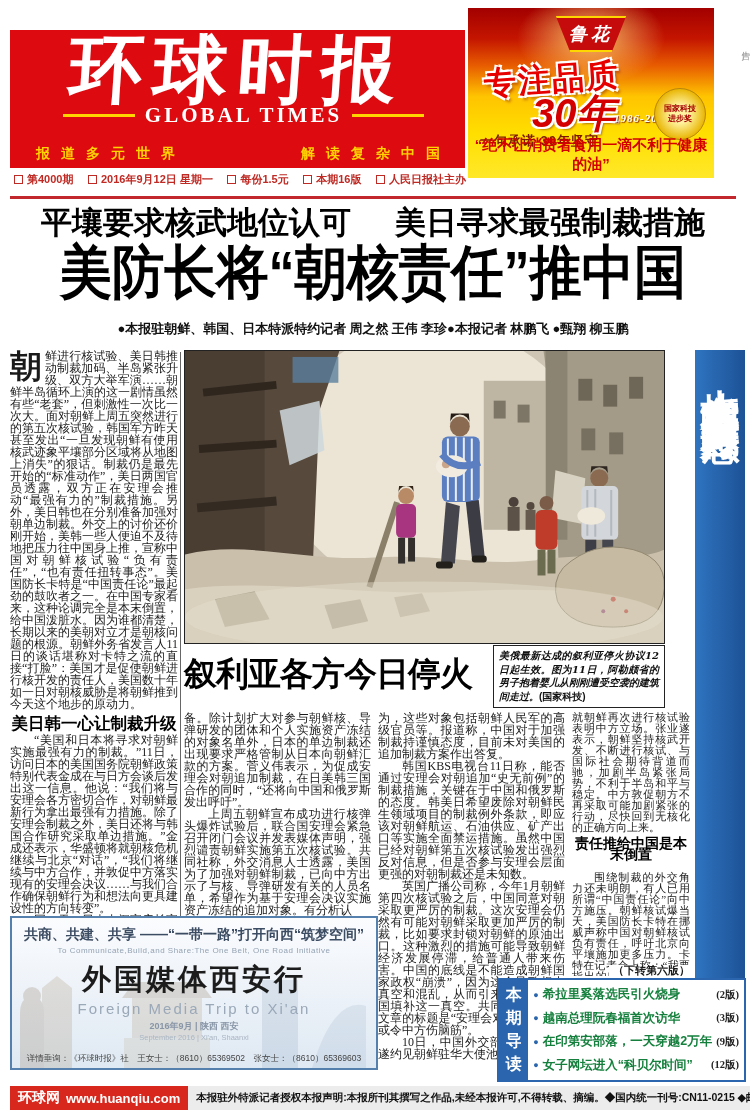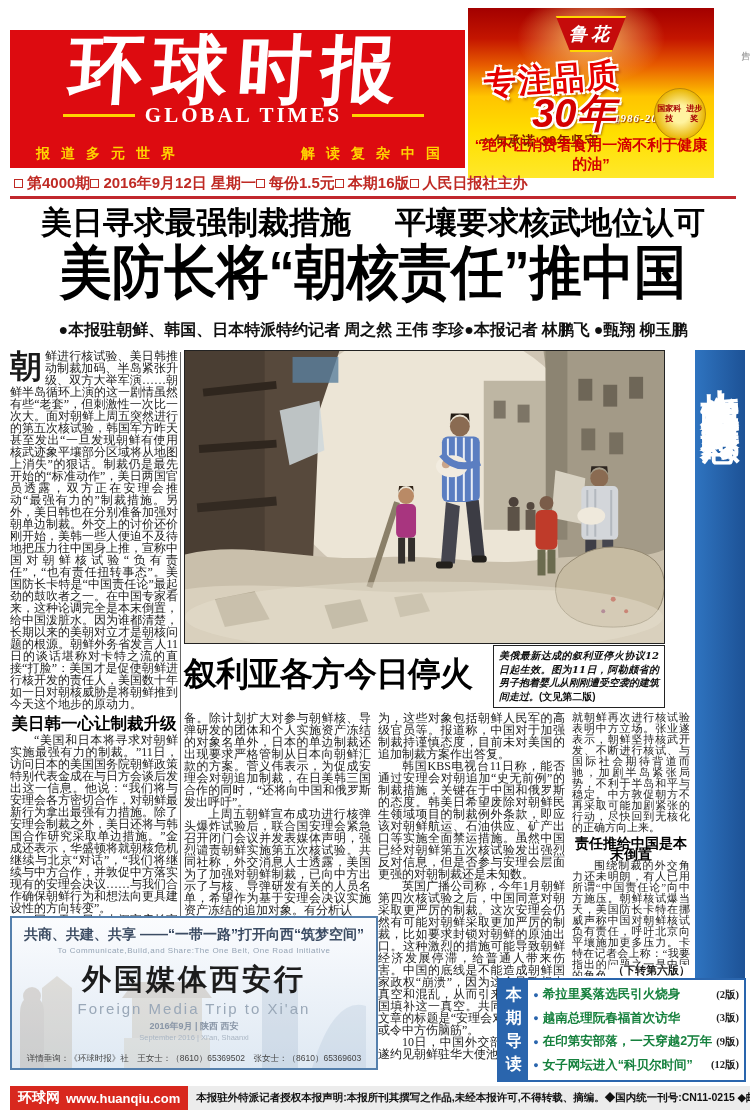--- a/index.html
+++ b/index.html
@@ -31,59 +31,59 @@
   .luhua-line1 { position:absolute; left:16px; top:50px; font-size:32px; font-weight:900; color:#e60000;
                  font-family:"Liberation Sans", sans-serif; letter-spacing:2px; transform:rotate(-4deg);
                  text-shadow:-2px -2px 0 #fff,2px -2px 0 #fff,-2px 2px 0 #fff,2px 2px 0 #fff,3px 4px 3px rgba(110,0,0,.45); }
   .luhua-line2 { position:absolute; left:64px; top:78px; font-size:40px; font-weight:900; font-style:italic; color:#d40000;
                  font-family:"Liberation Sans", sans-serif;
                  text-shadow:-2px -2px 0 #fff,2px -2px 0 #fff,-2px 2px 0 #fff,2px 2px 0 #fff,3px 3px 2px rgba(120,40,0,.5); }
   .luhua-years { position:absolute; left:146px; top:104px; font-size:11px; font-style:italic; font-weight:bold;
                  color:#fff; text-shadow:1px 1px 1px #8a2c00; letter-spacing:1px; }
   .luhua-badge { position:absolute; right:8px; top:80px; width:52px; height:52px; border-radius:50%;
                  background:radial-gradient(#fff3a0 25%,#e8b400 72%,#c89000); border:1px solid #b8860b;
-                 display:flex; flex-direction:row; align-items:center; justify-content:center;
+                 display:flex; flex-direction:column; align-items:center; justify-content:center;
                  color:#a40000; font-size:8px; font-weight:bold; text-align:center; line-height:1.2; }
   .luhua-promise { position:absolute; left:12px; top:124px; font-size:13px; font-weight:900; color:#7a1800;
                    font-family:"Liberation Sans", sans-serif; letter-spacing:1px; }
   .luhua-quote { position:absolute; left:0; right:0; bottom:4px; text-align:center; font-size:15px; font-weight:900;
                  color:#d40000; font-family:"Liberation Sans", sans-serif; }
   #ad-marker { left:739px; top:44px; writing-mode:vertical-rl; text-orientation:upright; font-size:9px; color:#999; }
 
   
-  #issue-row { left:14px; top:172px; width:452px; height:22px; display:flex; align-items:center;
-               justify-content:space-between; color:#bf2a24; font-size:15px; font-weight:bold;
+  #issue-row { left:14px; top:172px; width:452px; height:22px; display:flex; align-items:flex-start;
+               justify-content:space-between; color:#bf2a24; font-size:11px; font-weight:bold;
                font-family:"Liberation Sans", sans-serif; }
   .issue-item { display:flex; align-items:center; gap:4px; white-space:nowrap; }
   .chk { display:inline-block; width:9px; height:9px; border:1px solid #bf2a24; flex:0 0 auto; }
   #red-rule { left:10px; top:196px; width:726px; height:3px; background:#c1272d; }
 
   
   #kicker { left:10px; top:202px; width:726px; display:flex; justify-content:center; gap:44px;
             font-size:31px; font-weight:900; color:#000; font-family:"Liberation Sans", sans-serif; white-space:nowrap; }
   #main-headline { left:10px; top:236px; width:726px; text-align:center; font-size:58px; font-weight:900; color:#000;
                    font-family:"Liberation Sans", sans-serif; white-space:nowrap; transform:scaleX(.9);
                    transform-origin:center; line-height:1.25; }
-  #byline { left:10px; top:320px; width:726px; text-align:center; font-size:16px; font-weight:bold; color:#111; }
+  #byline { left:10px; top:320px; width:726px; text-align:center; font-size:13px; font-weight:bold; color:#111; }
 
   
   .bt { font-size:12px; line-height:12px; text-align:justify; color:#1a1a1a; }
   .bt p { margin:0; }
   .ind { text-indent:2em; }
   #col1 { left:10px; top:350px; width:168px; height:576px; overflow:hidden; }
   .dropcap { float:left; font-size:32px; line-height:30px; font-weight:900; padding:1px 3px 0 0;
              font-family:"Liberation Sans", sans-serif; }
   .subhead { text-align:center; font-size:16.5px; font-weight:900; font-family:"Liberation Sans", sans-serif;
              margin:7px 0 5px; color:#000; }
   #col-rule { left:180px; top:352px; width:1px; height:574px; background:#666; }
   #colB { left:184px; top:712px; width:187px; height:214px; overflow:hidden; }
   #colC { left:378px; top:712px; width:187px; height:370px; overflow:hidden; }
   #colD { left:572px; top:712px; width:118px; height:264px; overflow:hidden; }
   #colD .bt, #colD.bt { font-size:11px; line-height:11px; }
-  #subhead2 { font-size:14px; margin:5px 0 0; }
+  #subhead2 { font-size:14px; margin:5px 0 12px; }
   #continued-note { position:absolute; right:0; bottom:0; background:#fff; font-size:11px; font-weight:bold; padding-left:4px; }
 
   
   #photo { left:184px; top:350px; width:481px; height:294px; border:1px solid #222; overflow:hidden; }
   #photo svg { display:block; width:100%; height:100%; }
   #syria-headline { left:184px; top:652px; width:306px; font-size:33px; font-weight:900; letter-spacing:-1px;
                     font-family:"Liberation Sans", sans-serif; color:#000; white-space:nowrap; }
   #caption-box { left:493px; top:645px; width:172px; height:63px; border:1px solid #222; padding:3px 5px;
                  font-size:10px; line-height:13.5px; font-style:italic; font-weight:bold; color:#111;
                  font-family:"DejaVu Serif", serif; text-align:justify; }
@@ -183,22 +183,22 @@
         <span>本期16版</span>
       </span>
     <span class="issue-item">
         <span class="chk"></span>
         <span>人民日报社主办</span>
       </span>
   </div>
   <div class="abs" id="red-rule"></div>
 
   <div class="abs" id="kicker">
+    <span>平壤要求核武地位认可</span>
     <span>美日寻求最强制裁措施</span>
-    <span>平壤要求核武地位认可</span>
   </div>
   <div class="abs" id="main-headline">美防长将“朝核责任”推中国</div>
   <div class="abs" id="byline">●本报驻朝鲜、韩国、日本特派特约记者 周之然 王伟 李珍●本报记者 林鹏飞 ●甄翔 柳玉鹏</div>
 
   <div class="abs bt" id="col1">
     <p><span class="dropcap">朝</span><span>鲜进行核试验、美日韩推动制裁加码、半岛紧张升级、双方大举军演……朝鲜半岛循环上演的这一剧情虽然有些“老套”，但刺激性一次比一次大。面对朝鲜上周五突然进行的第五次核试验，韩国军方昨天甚至发出“一旦发现朝鲜有使用核武迹象平壤部分区域将从地图上消失”的狠话。制裁仍是最先开始的“标准动作”，美日两国官员透露，双方正在安理会推动“最强有力的”制裁措施。另外，美日韩也在分别准备加强对朝单边制裁。外交上的讨价还价刚开始，美韩一些人便迫不及待地把压力往中国身上推，宣称中国对朝鲜核试验“负有责任”，“也有责任扭转事态”。美国防长卡特是“中国责任论”最起劲的鼓吹者之一。在中国专家看来，这种论调完全是本末倒置，给中国泼脏水。因为谁都清楚，长期以来的美朝对立才是朝核问题的根源。朝鲜外务省发言人11日的谈话堪称对卡特之流的直接“打脸”：美国才是促使朝鲜进行核开发的责任人，美国数十年如一日对朝核威胁是将朝鲜推到今天这个地步的原动力。</span></p>
     <div class="subhead">美日韩一心让制裁升级</div>
     <p class="ind">“美国和日本将寻求对朝鲜实施最强有力的制裁。”11日，访问日本的美国国务院朝鲜政策特别代表金成在与日方会谈后发出这一信息。他说：“我们将与安理会各方密切合作，对朝鲜最新行为拿出最强有力措施。除了安理会制裁之外，美日还将与韩国合作研究采取单边措施。”金成还表示，华盛顿将就朝核危机继续与北京“对话”，“我们将继续与中方合作，并敦促中方落实现有的安理会决议……与我们合作确保朝鲜行为和想法向更具建设性的方向转变”。</p>
     <p class="ind">同一天，日本内阁官房长官菅义伟透露，首相安倍晋三已经下达指示，要求做好对强行实施第五次核试验的朝鲜加强单边制裁的准</p>
   </div>
@@ -265,21 +265,21 @@
         <rect x="224" y="188" width="7" height="24" fill="#332f2c"></rect>
       <path d="M380 218 q30 -28 70 -18 q38 10 30 48 q-6 30 -50 30 q-44 0 -56 -26 q-6 -20 6 -34 Z" fill="#c6bba2" stroke="#938871" stroke-width="1"></path>
       <circle cx="430" cy="250" r="2.5" fill="#b23b2e"></circle>
         <circle cx="443" cy="262" r="2" fill="#b23b2e"></circle>
         <circle cx="420" cy="262" r="2" fill="#8a4a6e"></circle>
       <ellipse cx="240" cy="268" rx="240" ry="36" fill="#e6dfcf" opacity=".45"></ellipse>
     </svg>
   </div>
   <div class="abs" id="syria-headline">叙利亚各方今日停火</div>
   <div class="abs" id="caption-box">
-    <span>美俄最新达成的叙利亚停火协议12日起生效。图为11日，阿勒颇省的男子抱着婴儿从刚刚遭受空袭的建筑间走过。</span><span class="ref">(文见第二版)</span>
+    <span>美俄最新达成的叙利亚停火协议12日起生效。图为11日，阿勒颇省的男子抱着婴儿从刚刚遭受空袭的建筑间走过。</span><span class="ref">(国家科技)</span>
   </div>
 
   <div class="abs" id="side-banner">
     <div class="side-text">火烧车案重创大陆人对台好感</div>
     <div class="side-ref">（文见第十六版）</div>
   </div>
 
   <div class="abs bt" id="colB">
     <p>备。除计划扩大对参与朝鲜核、导弹研发的团体和个人实施资产冻结的对象名单外，日本的单边制裁还出现要求严格管制从日本向朝鲜汇款的方案。菅义伟表示，为促成安理会对朝追加制裁，在日美韩三国合作的同时，“还将向中国和俄罗斯发出呼吁”。</p>
     <p class="ind">上周五朝鲜宣布成功进行核弹头爆炸试验后，联合国安理会紧急召开闭门会议并发表媒体声明，强烈谴责朝鲜实施第五次核试验。共同社称，外交消息人士透露，美国为了加强对朝鲜制裁，已向中方出示了与核、导弹研发有关的人员名单，希望作为基于安理会决议实施资产冻结的追加对象。有分析认</p>

